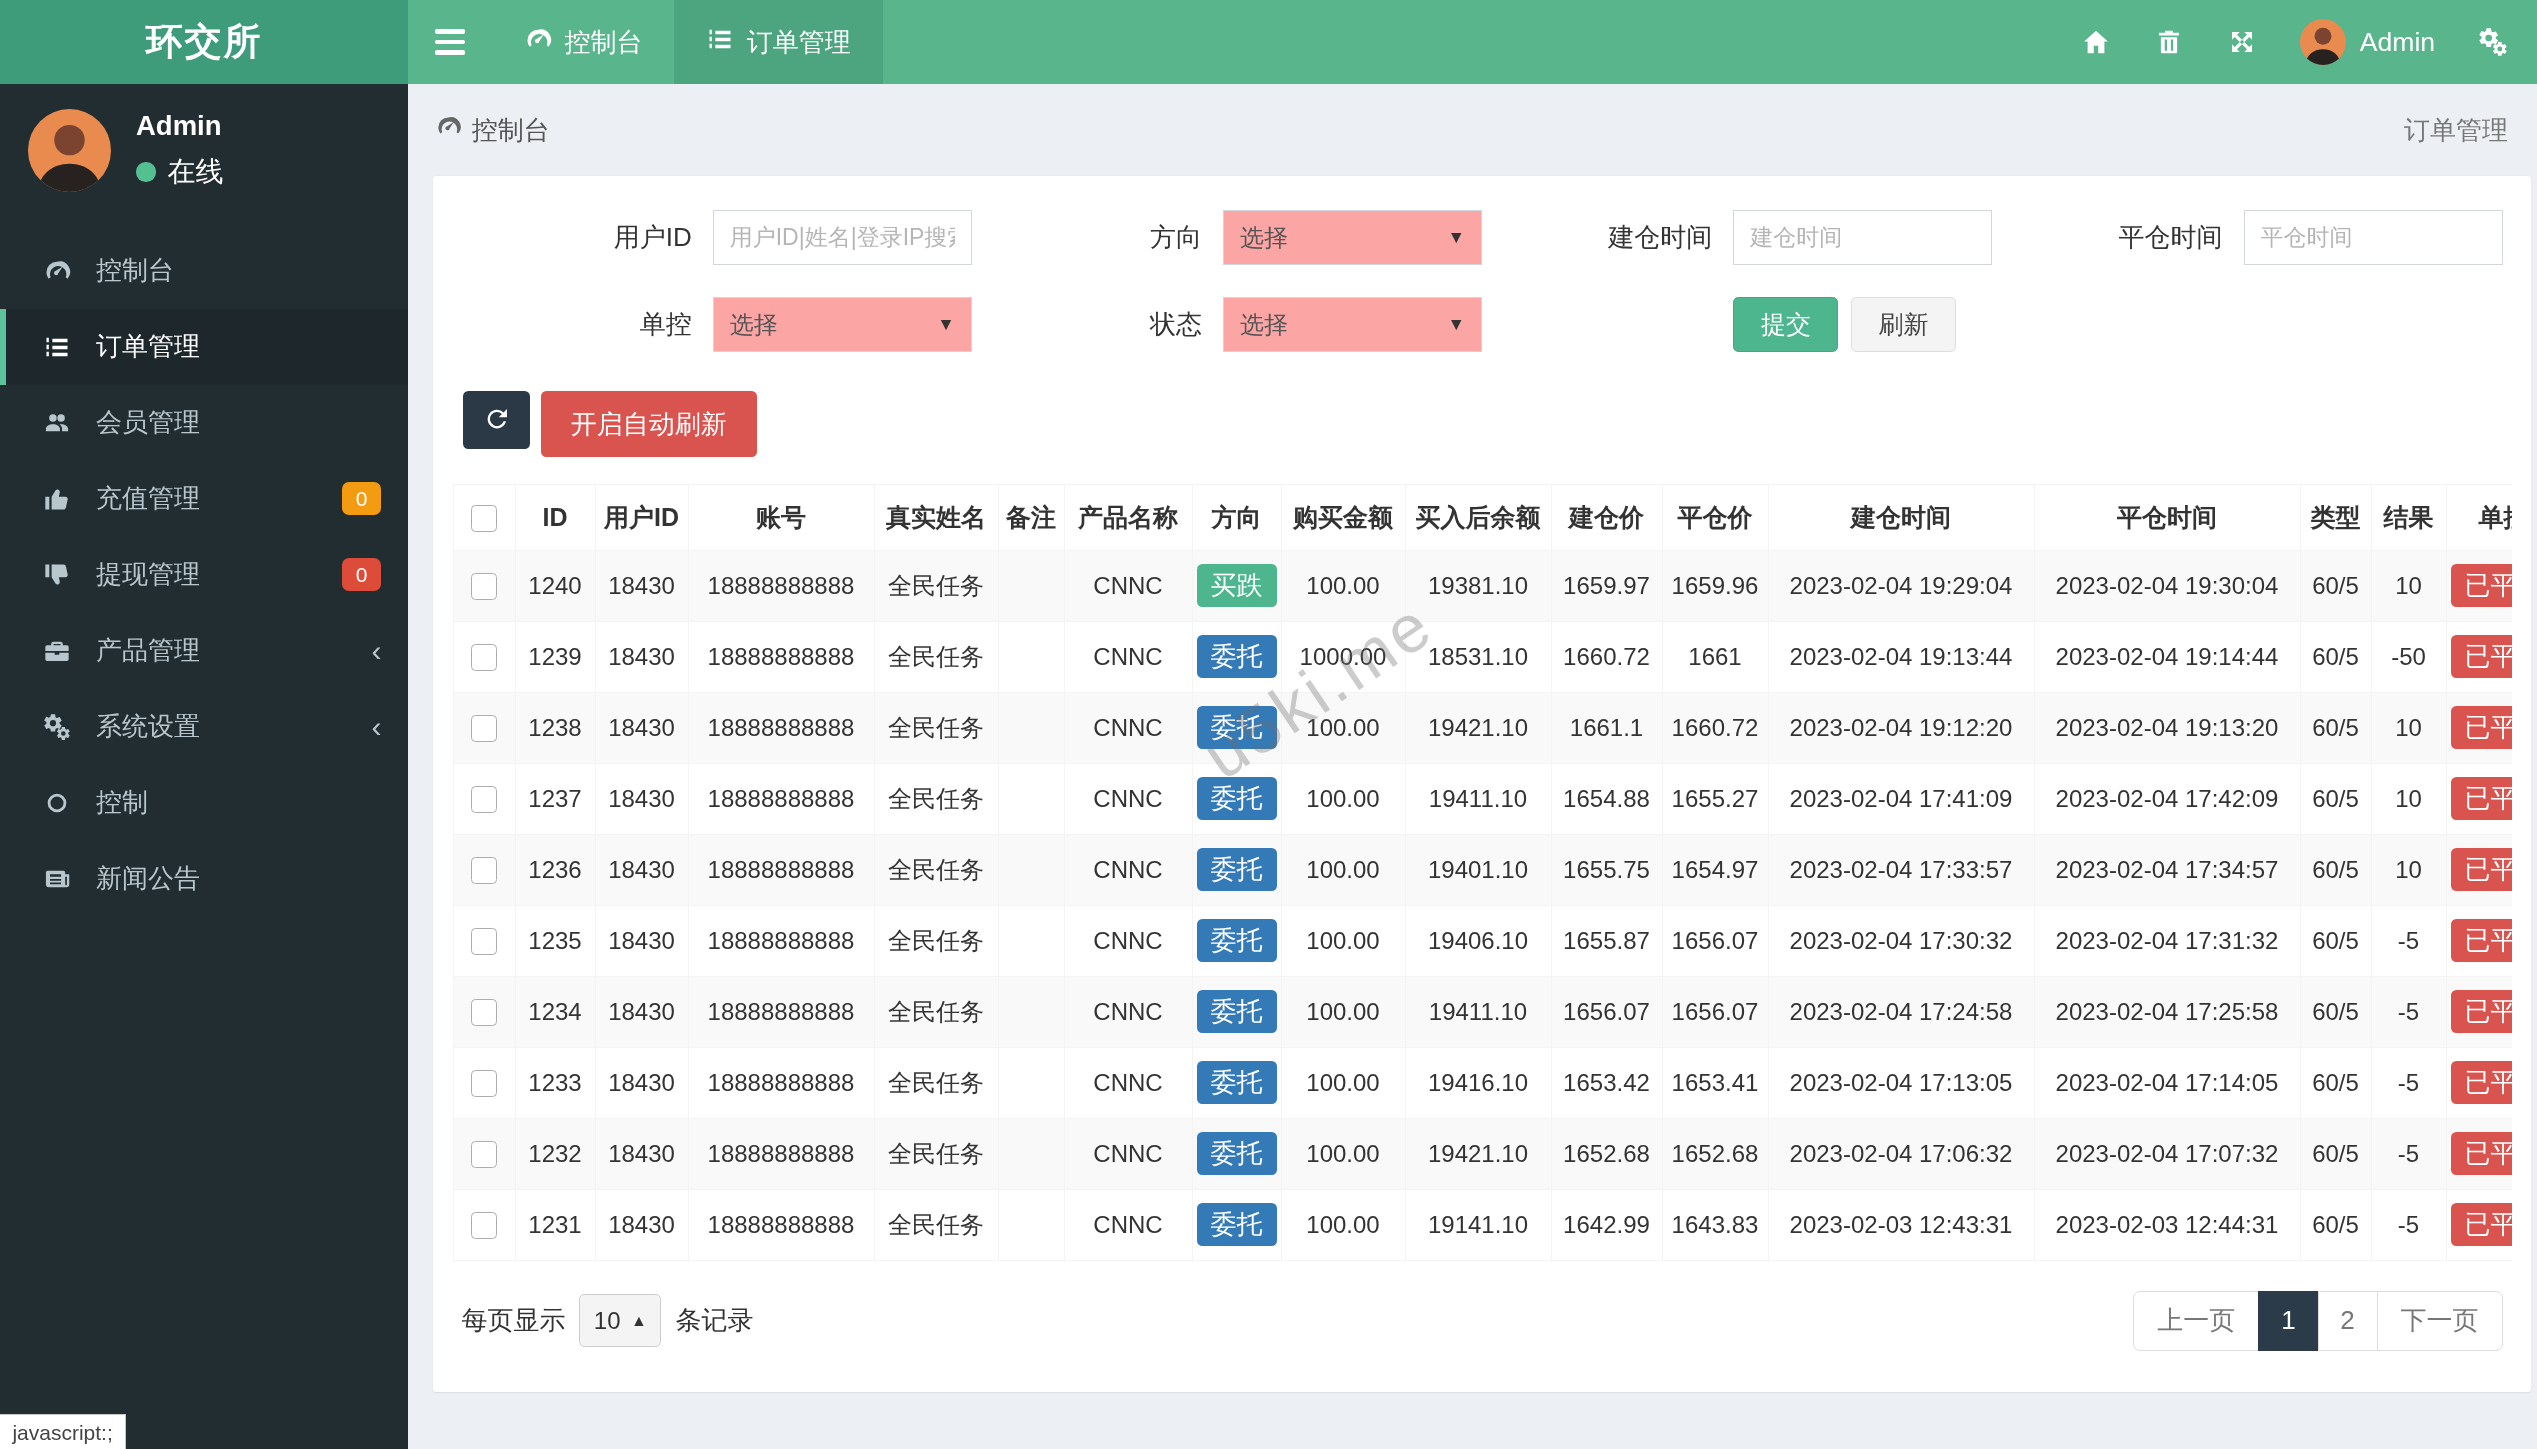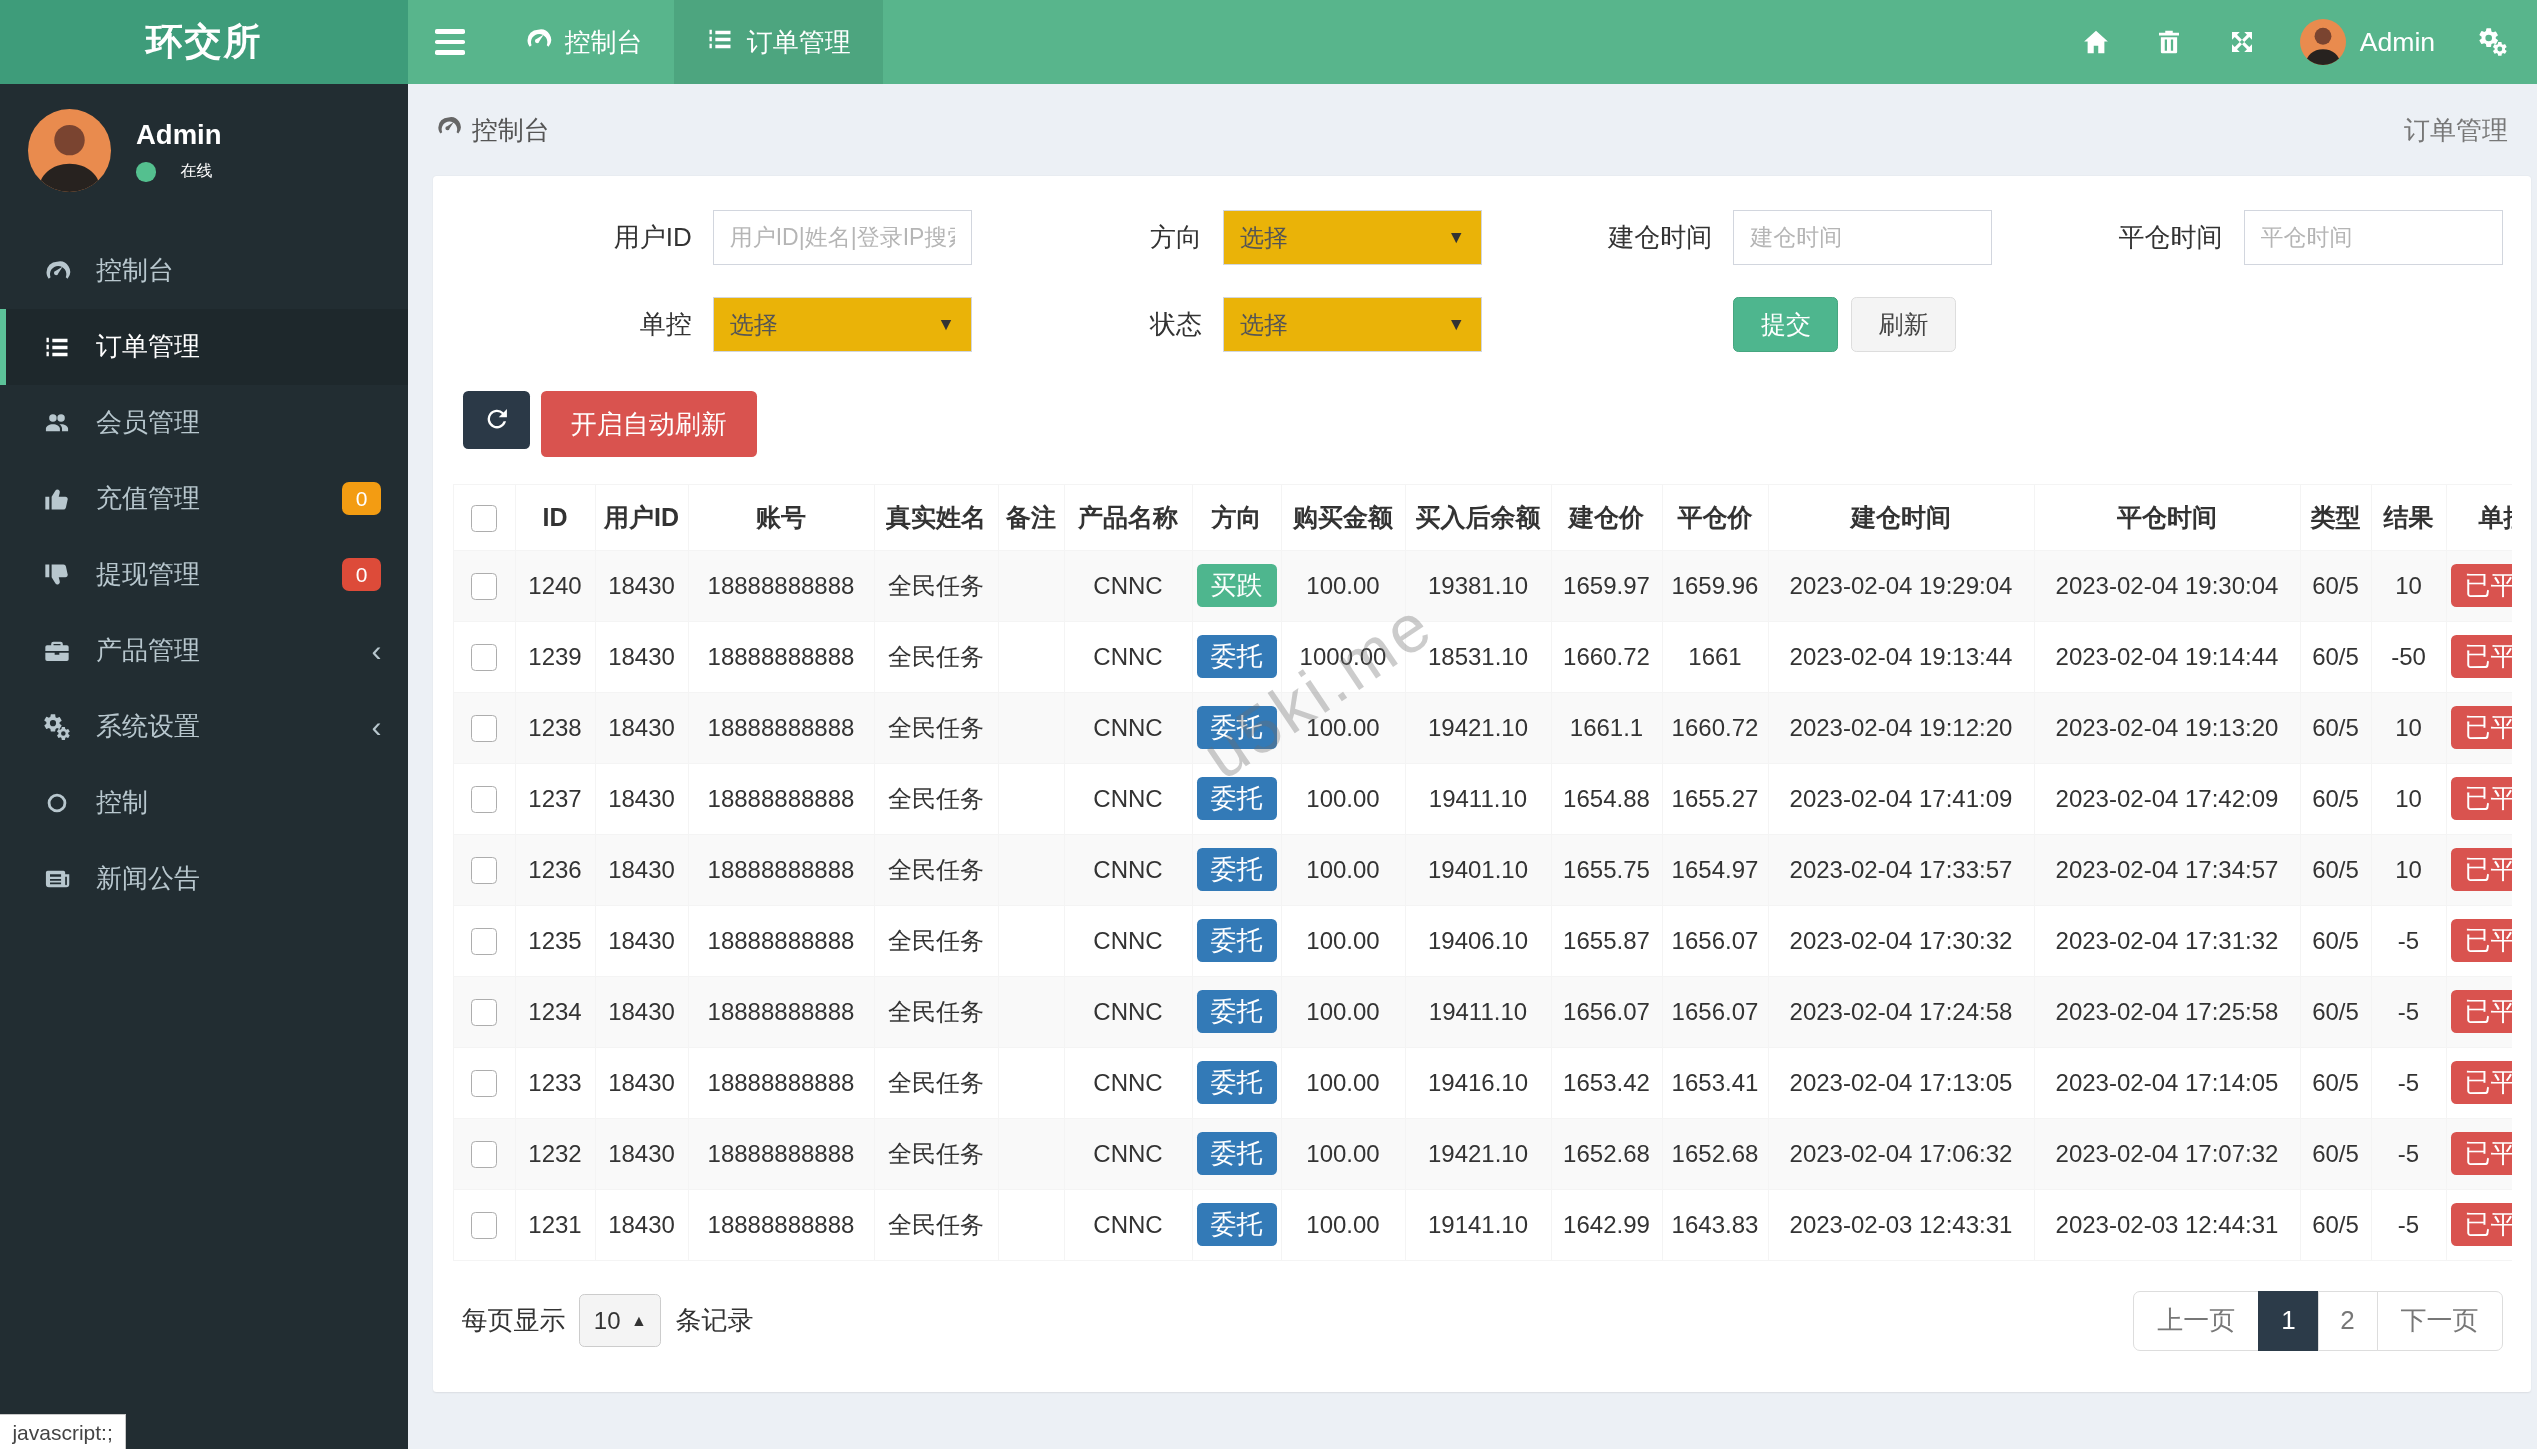--- a/index.html
+++ b/index.html
@@ -26,21 +26,21 @@
   .avatar-person { position:absolute; left:0; top:0; width:100%; height:100%; }
 
   
   .shell { flex:1; display:flex; min-height:0; }
 
   
   .sidebar { width:408px; background:#222d32; flex:0 0 408px; }
   .user-panel { display:flex; align-items:center; gap:25px; padding:25px 26.6px 17.7px 28px; }
   .avatar-lg { width:83px; height:83px; border-radius:50%; background:#e98b4e; overflow:hidden; position:relative; flex:0 0 83px; }
   .user-meta .u-name { color:#fff; font-size:27.5px; font-weight:bold; margin-bottom:10.6px; }
-  .u-status { display:flex; align-items:center; gap:25px; color:#fff; font-size:16px; }
+  .u-status { display:flex; align-items:center; gap:12px; color:#fff; font-size:28px; }
   .dot { width:19.5px; height:19.5px; border-radius:50%; background:#54c08f; }
   .side-search { margin:23px 25px 8.9px 25px; height:78px; background:#354850; border:0.9px solid #425761; border-radius:7px; display:flex; align-items:center; padding:0 21px; }
   .side-search input { flex:1; background:transparent; border:none; outline:none; color:#b0bfc6; font-size:25px; font-family:inherit; }
   .side-search input::placeholder { color:#90a4ad; }
   .side-search svg { width:26.6px; height:26.6px; fill:#90a4ad; }
   .menu { list-style:none; margin-top:23px; }
   .menu li { display:flex; align-items:center; height:76px; padding:0 26.6px 0 37px; color:#b8c7ce; font-size:26px; cursor:pointer; border-left:6.2px solid transparent; }
   .menu li svg { width:28px; height:28px; fill:#b8c7ce; margin-right:25px; flex:0 0 28px; }
   .menu li.active { background:#1e282c; color:#fff; border-left-color:#5cc299; }
   .menu li.active svg { fill:#fff; }
@@ -56,21 +56,21 @@
 
   .card { background:#fff; margin:0 7px 0 25px; border-radius:3.5px; padding:34px 19.5px 41px 19.5px; box-shadow:0 0.9px 1.8px rgba(0,0,0,0.08); }
 
   
   .filter-grid { display:grid; grid-template-columns:repeat(4,1fr); row-gap:32px; padding:0 8.9px; }
   .fg { display:flex; align-items:center; }
   .fg-label { flex:1; text-align:right; padding-right:21px; font-size:26px; color:#333; white-space:nowrap; }
   .fg-ctrl { width:259px; }
   .t-input { width:259px; height:55px; border:0.9px solid #d2d6de; background:#fff; padding:0 16px; font-size:23px; color:#555; font-family:inherit; outline:none; }
   .t-input::placeholder { color:#b5b5b5; }
-  .t-select { width:259px; height:55px; border:0.9px solid #d2d6de; background:#eab308; display:flex; align-items:center; justify-content:space-between; padding:0 16px; font-size:24px; color:#555; cursor:pointer; }
+  .t-select { width:259px; height:55px; border:0.9px solid #d2d6de; background:#fca5a5; display:flex; align-items:center; justify-content:space-between; padding:0 16px; font-size:24px; color:#555; cursor:pointer; }
   .t-select .caret { font-size:17.7px; color:#333; }
   .btn-row { display:flex; gap:12.4px; }
   .btn { height:55px; border:0.9px solid transparent; border-radius:5.3px; font-size:25px; font-family:inherit; cursor:pointer; display:inline-flex; align-items:center; justify-content:center; padding:0 26.6px; }
   .btn-submit { background:#4eb68e; color:#fff; border-color:#46a680; }
   .btn-plain { background:#f4f4f4; color:#444; border-color:#ddd; }
 
   
   .toolbar { display:flex; gap:10.6px; margin:39px 0 0 10.6px; }
   .btn-dark { width:67px; height:58px; background:#2b3947; border-radius:5.3px; display:flex; align-items:center; justify-content:center; cursor:pointer; }
   .btn-dark svg { width:28px; height:28px; fill:#fff; }

